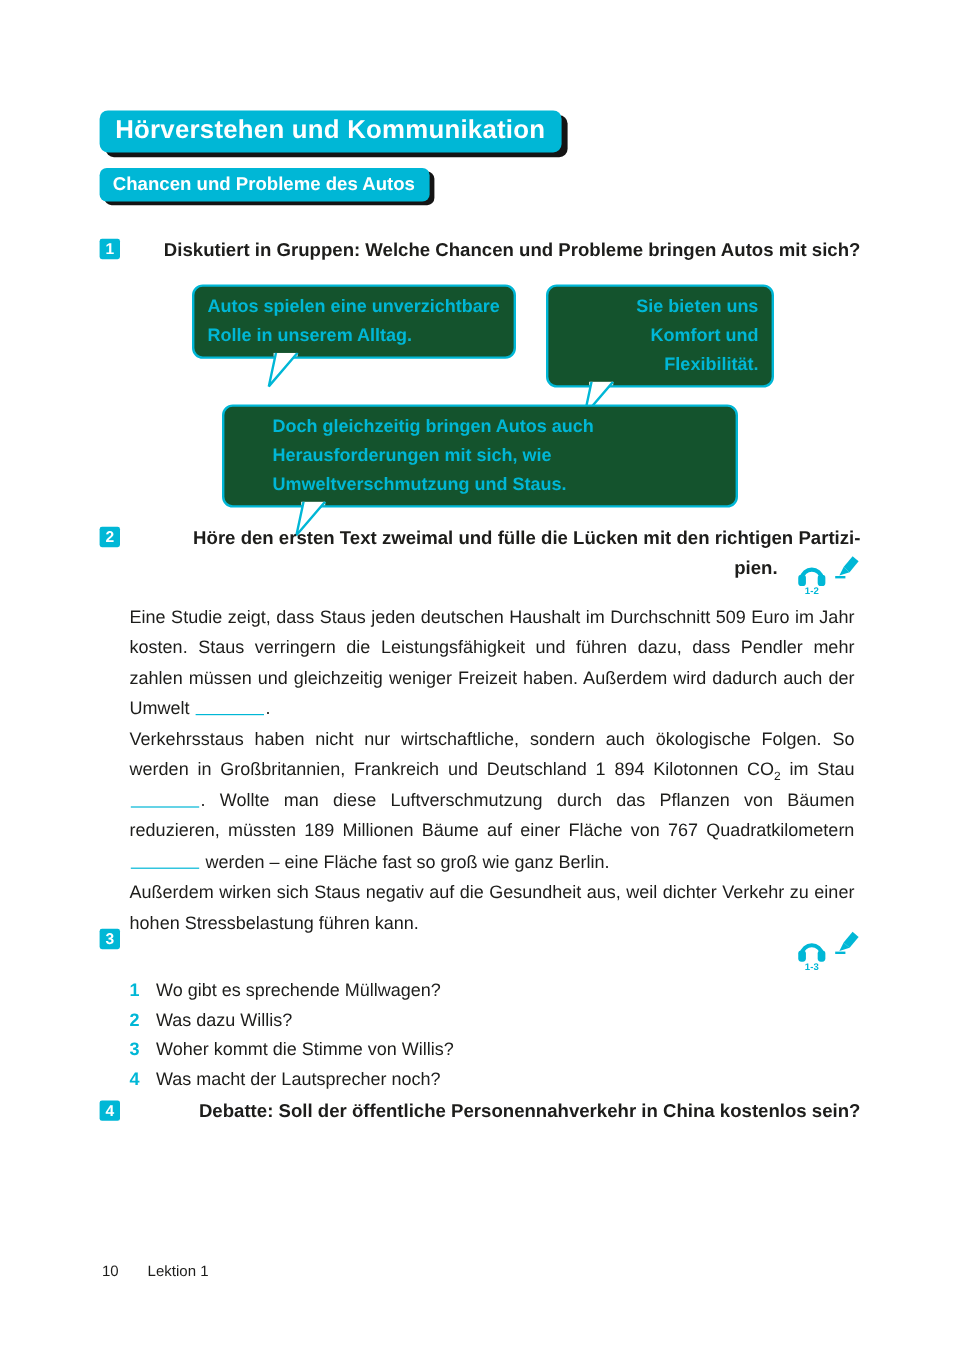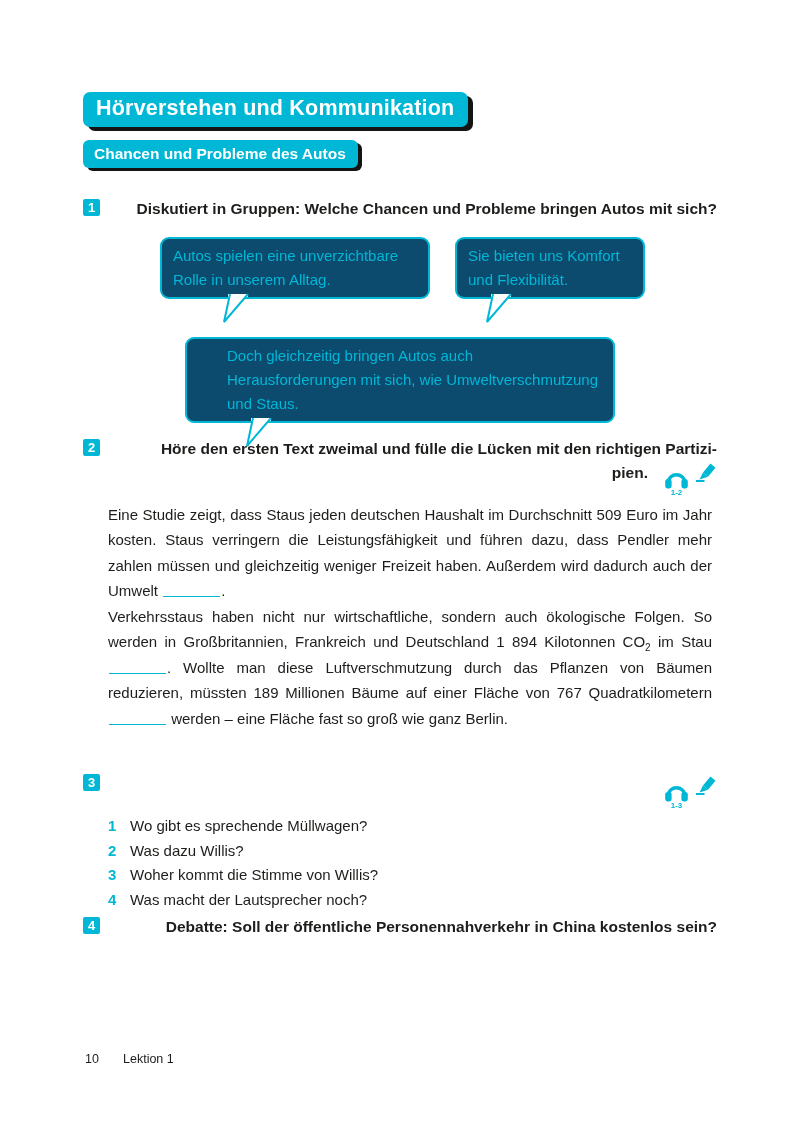--- a/index.html
+++ b/index.html
@@ -62,21 +62,22 @@
   }
   
   .bubble{
     position:absolute;
     border:2px solid var(--accent);
     border-radius:9px;
     color:var(--accent);
     font-size:15px;line-height:24px;
     padding:5px 11px;
     box-sizing:border-box;
-    background:#0c4a6e;
+    background:#14532d;
+    font-weight:bold;
   }
   .tail{position:absolute;bottom:-27px;}
   
   .body-text{
     margin-top:6px;
     width:604px;
     font-size:15px;line-height:25.5px;
     text-align:justify;
     color:var(--ink);
   }
@@ -127,21 +128,21 @@
 
   <div class="bubble" style="left:160px;top:237px;width:270px;">
     <span>Autos spielen eine unverzichtbare Rolle in unserem Alltag.</span>
     <svg class="tail" style="left:58px;" width="32" height="30" viewBox="0 0 32 30">
       <rect x="8" y="0" width="20" height="3" fill="#fff"></rect>
       <path d="M10,1 L4,28 L28,1 Z" fill="#fff" stroke="none"></path>
       <path d="M10,0 L4,28 L28,0" fill="none" stroke="#00b7d6" stroke-width="2" stroke-linejoin="miter"></path>
     </svg>
   </div>
 
-  <div class="bubble" style="left:455px;top:237px;width:190px;">
+  <div class="bubble" style="left:455px;top:237px;width:190px;text-align:right;">
     <span>Sie bieten uns Komfort und Flexibilität.</span>
     <svg class="tail" style="left:26px;" width="32" height="30" viewBox="0 0 32 30">
       <rect x="8" y="0" width="20" height="3" fill="#fff"></rect>
       <path d="M10,1 L4,28 L28,1 Z" fill="#fff" stroke="none"></path>
       <path d="M10,0 L4,28 L28,0" fill="none" stroke="#00b7d6" stroke-width="2" stroke-linejoin="miter"></path>
     </svg>
   </div>
 
   <div class="bubble" style="left:185px;top:337px;width:430px;padding-left:40px;">
     <span>Doch gleichzeitig bringen Autos auch Herausforderungen mit sich, wie Umweltverschmutzung und Staus.</span>
@@ -168,20 +169,21 @@
               <g fill="#00b7d6">
                 <polygon points="8,12.5 15.5,3.5 20.5,7.8 13,16.8"></polygon>
                 <polygon points="8,12.5 13,16.8 4.5,19.6"></polygon>
                 <rect x="1" y="20" width="8.5" height="2"></rect>
               </g>
             </svg></span>
       </div>
       <div class="body-text">
         <p><span>Eine Studie zeigt, dass Staus jeden deutschen Haushalt im Durchschnitt 509 Euro im Jahr kosten. Staus verringern die Leistungsfähigkeit und führen dazu, dass Pendler mehr zahlen müssen und gleichzeitig weniger Freizeit haben. Außerdem wird dadurch auch der Umwelt </span><span class="blank"></span><span>.</span></p>
         <p><span>Verkehrsstaus haben nicht nur wirtschaftliche, sondern auch ökologische Folgen. So werden in Großbritannien, Frankreich und Deutschland 1 894 Kilotonnen CO</span><sub class="co2">2</sub><span> im Stau </span><span class="blank"></span><span>. Wollte man diese Luftverschmutzung durch das Pflanzen von Bäumen reduzieren, müssten 189 Millionen Bäume auf einer Fläche von 767 Quadratkilometern </span><span class="blank"></span><span> werden – eine Fläche fast so groß wie ganz Berlin.</span></p>
+        <p><span>Außerdem wirken sich Staus negativ auf die Gesundheit aus, weil dichter Verkehr zu einer hohen Stressbelastung führen kann.</span></p>
       </div>
     </div>
   </div>
 
   <div class="ex" style="top:773px;">
     <div class="ex-num">3</div>
     <div class="ex-content">
       <div class="ex-title">
         <span class="audio-icon">
             <svg width="25" height="20" viewBox="0 0 25 20">

